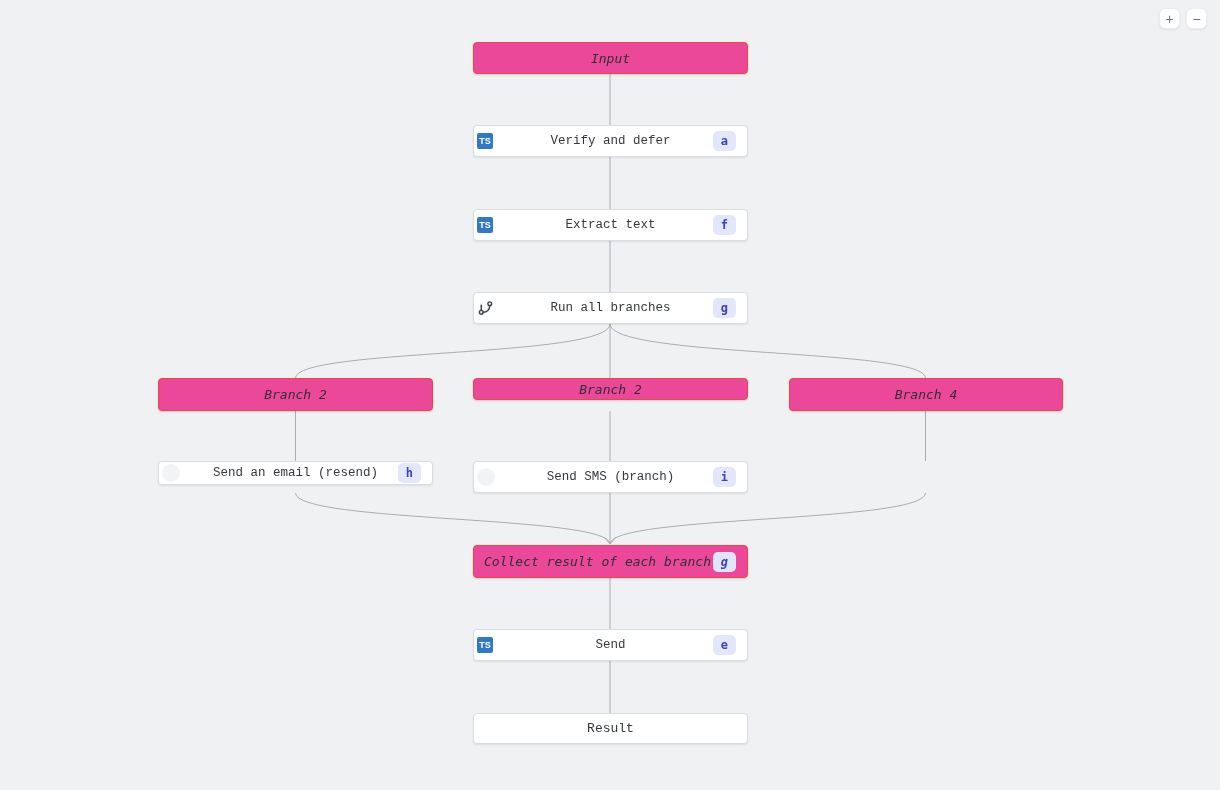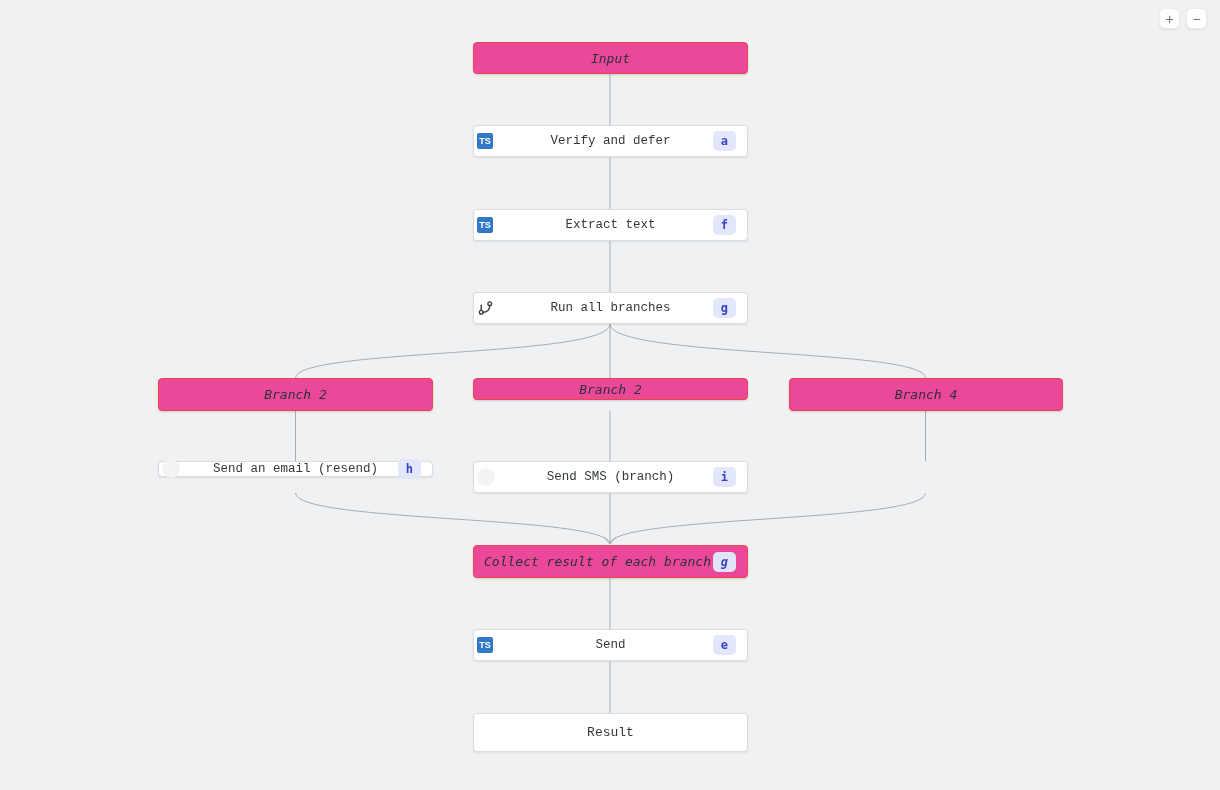--- a/index.html
+++ b/index.html
@@ -178,21 +178,21 @@
   <div class="node header-node" style="left:158px; top:378px; width:275px; height:33px;">
     <span class="node-label">Branch 2</span>
   </div>
   <div class="node header-node" style="left:473px; top:378px; width:275px; height:22px;text-align:right;">
     <span class="node-label">Branch 2</span>
   </div>
   <div class="node header-node" style="left:789px; top:378px; width:274px; height:33px;">
     <span class="node-label">Branch 4</span>
   </div>
 
-  <div class="node task-node" style="left:158px; top:461px; width:275px; height:16px;">
+  <div class="node task-node" style="left:158px; top:461px; width:275px; height:24px;">
     <span class="left-icon faint-logo"></span>
     <span class="node-label">Send an email (resend)</span>
     <span class="badge">h</span>
   </div>
 
   <div class="node task-node" style="left:473px; top:461px; width:275px; height:32px;">
     <span class="left-icon faint-logo"></span>
     <span class="node-label">Send SMS (branch)</span>
     <span class="badge">i</span>
   </div>
@@ -202,21 +202,21 @@
     <span class="node-label" style="margin-right:26px;">Collect result of each branch</span>
     <span class="badge">g</span>
   </div>
 
   <div class="node task-node" style="left:473px; top:629px; width:275px; height:32px;">
     <span class="left-icon ts-icon">TS</span>
     <span class="node-label">Send</span>
     <span class="badge">e</span>
   </div>
 
-  <div class="node task-node" style="left:473px; top:713px; width:275px; height:39px; font-family:'DejaVu Sans Mono','Liberation Mono',monospace; font-size:13px;">
+  <div class="node task-node" style="left:473px; top:713px; width:275px; height:31px; font-family:'DejaVu Sans Mono','Liberation Mono',monospace; font-size:13px;">
     <span class="node-label">Result</span>
   </div>
 
   <div class="zoom-controls">
     <button class="zoom-btn">+</button>
     <button class="zoom-btn">−</button>
   </div>
 
 </div>
 

